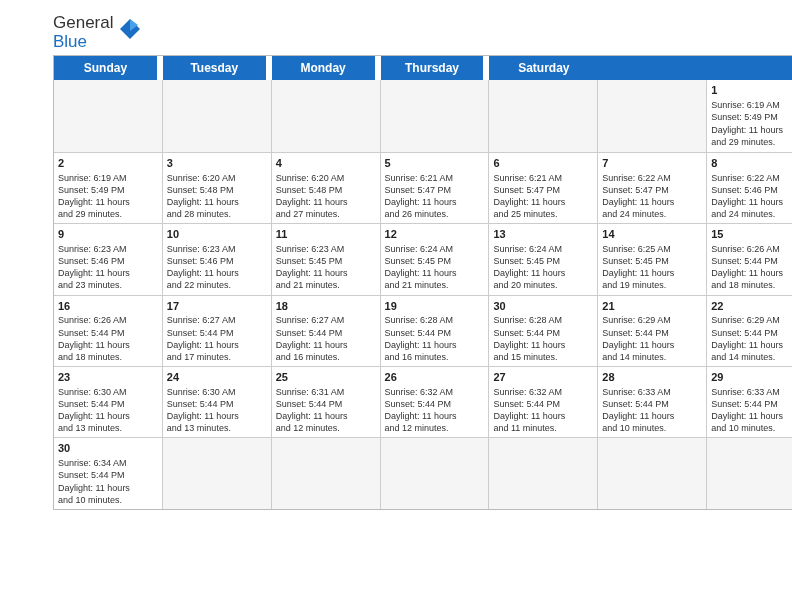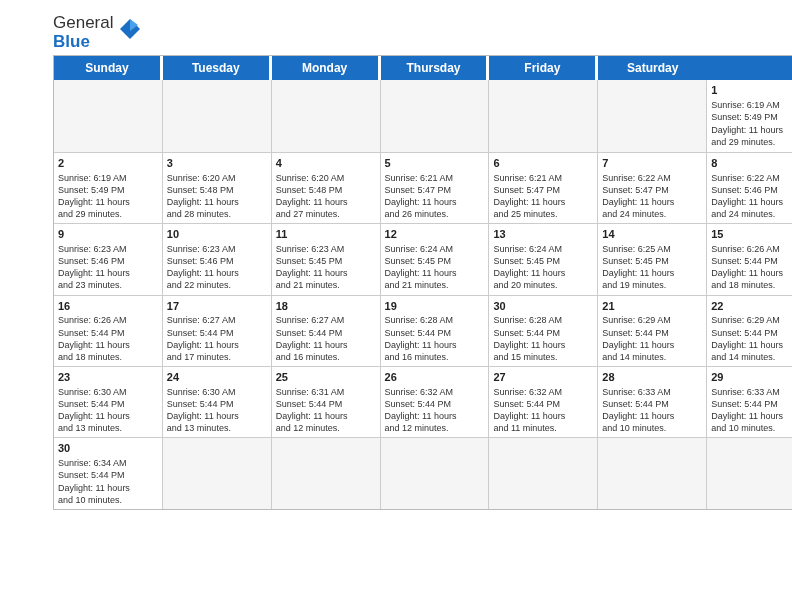--- a/index.html
+++ b/index.html
@@ -53,21 +53,21 @@
       display: grid;
       grid-template-columns: repeat(7, 1fr);
       background: #1a6fc4;
     }
     .cal-header-cell {
       color: #fff;
       font-size: 12px;
       font-weight: bold;
       padding: 5px 4px;
       text-align: center;
-      border-right: 3px solid #ffffff;
+      border-right: 6px solid #ffffff;
     }
     .cal-header-cell:last-child { border-right: none; }
     .cal-body {
       flex: 1;
       display: grid;
       grid-template-rows: repeat(6, 1fr);
     }
     .cal-row {
       display: grid;
       grid-template-columns: repeat(7, 1fr);
@@ -100,41 +100,40 @@
   </style>
 </head>
 <body>
 
 <div class="page">
   <div class="header">
     <div class="logo">
       <div>
         <div style="font-size:17px;font-weight:normal;color:#333;line-height:1.1;">
           <span style="color:#333;">General</span><br>
-          <span style="color:#1a6fc4;font-weight:bold;">Blue</span>
+          <span style="color:#1a6fc4;font-weight:normal;">Blue</span>
         </div>
       </div>
       <svg width="28" height="28" viewBox="0 0 28 28" style="margin-left:3px;margin-top:-8px;">
         <polygon points="14,4 24,14 14,24 4,14" fill="#1a6fc4"></polygon>
         <polygon points="14,4 22,10 14,16" fill="#4aa0e8"></polygon>
       </svg>
     </div>
     <div class="title-section">
       <div class="month-title"></div>
       <div class="location"></div>
     </div>
   </div>
 
   <div class="calendar">
     <div class="cal-header">
     <div class="cal-header-cell">Sunday</div>
         <div class="cal-header-cell">Tuesday</div>
         <div class="cal-header-cell">Monday</div>
         <div class="cal-header-cell">Thursday</div>
-        <div class="cal-header-cell">Friday</div>
         <div class="cal-header-cell">Saturday</div>
       </div>
     <div class="cal-body">
     <div class="cal-row">
           <div class="cal-cell empty"></div>
           <div class="cal-cell empty"></div>
           <div class="cal-cell empty"></div>
           <div class="cal-cell empty"></div>
           <div class="cal-cell empty"></div>
           <div class="cal-cell empty"></div>

